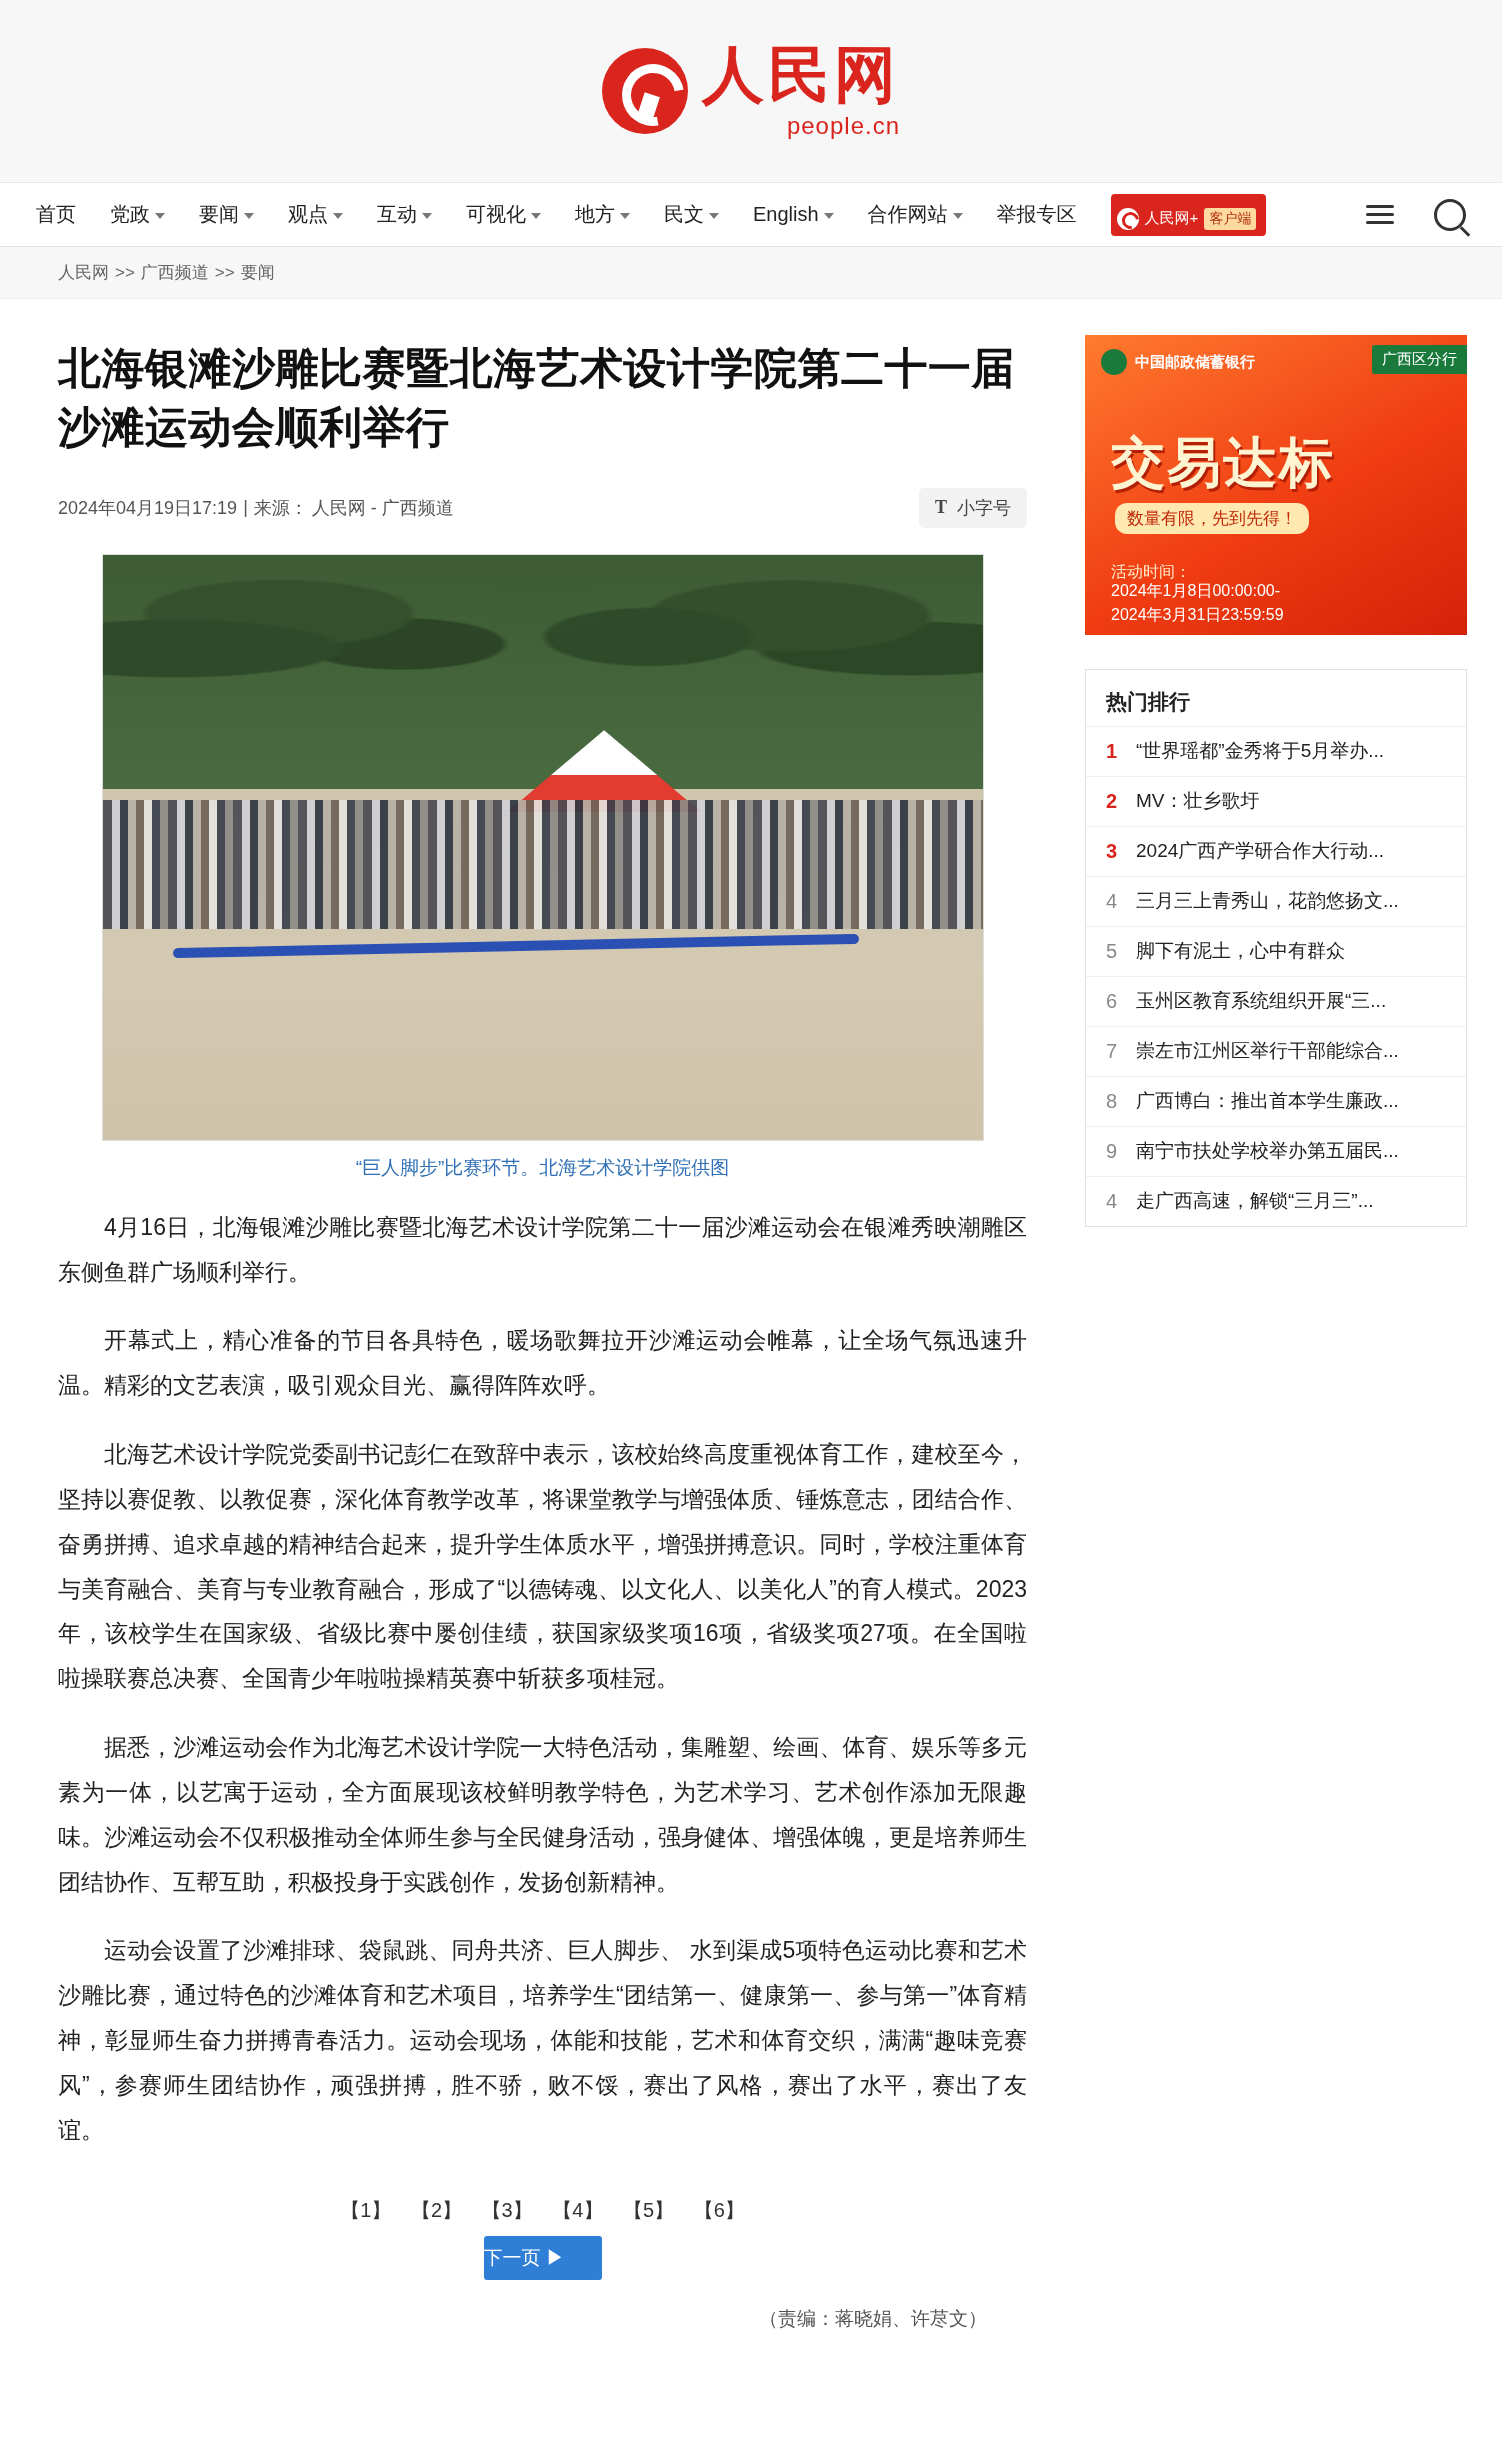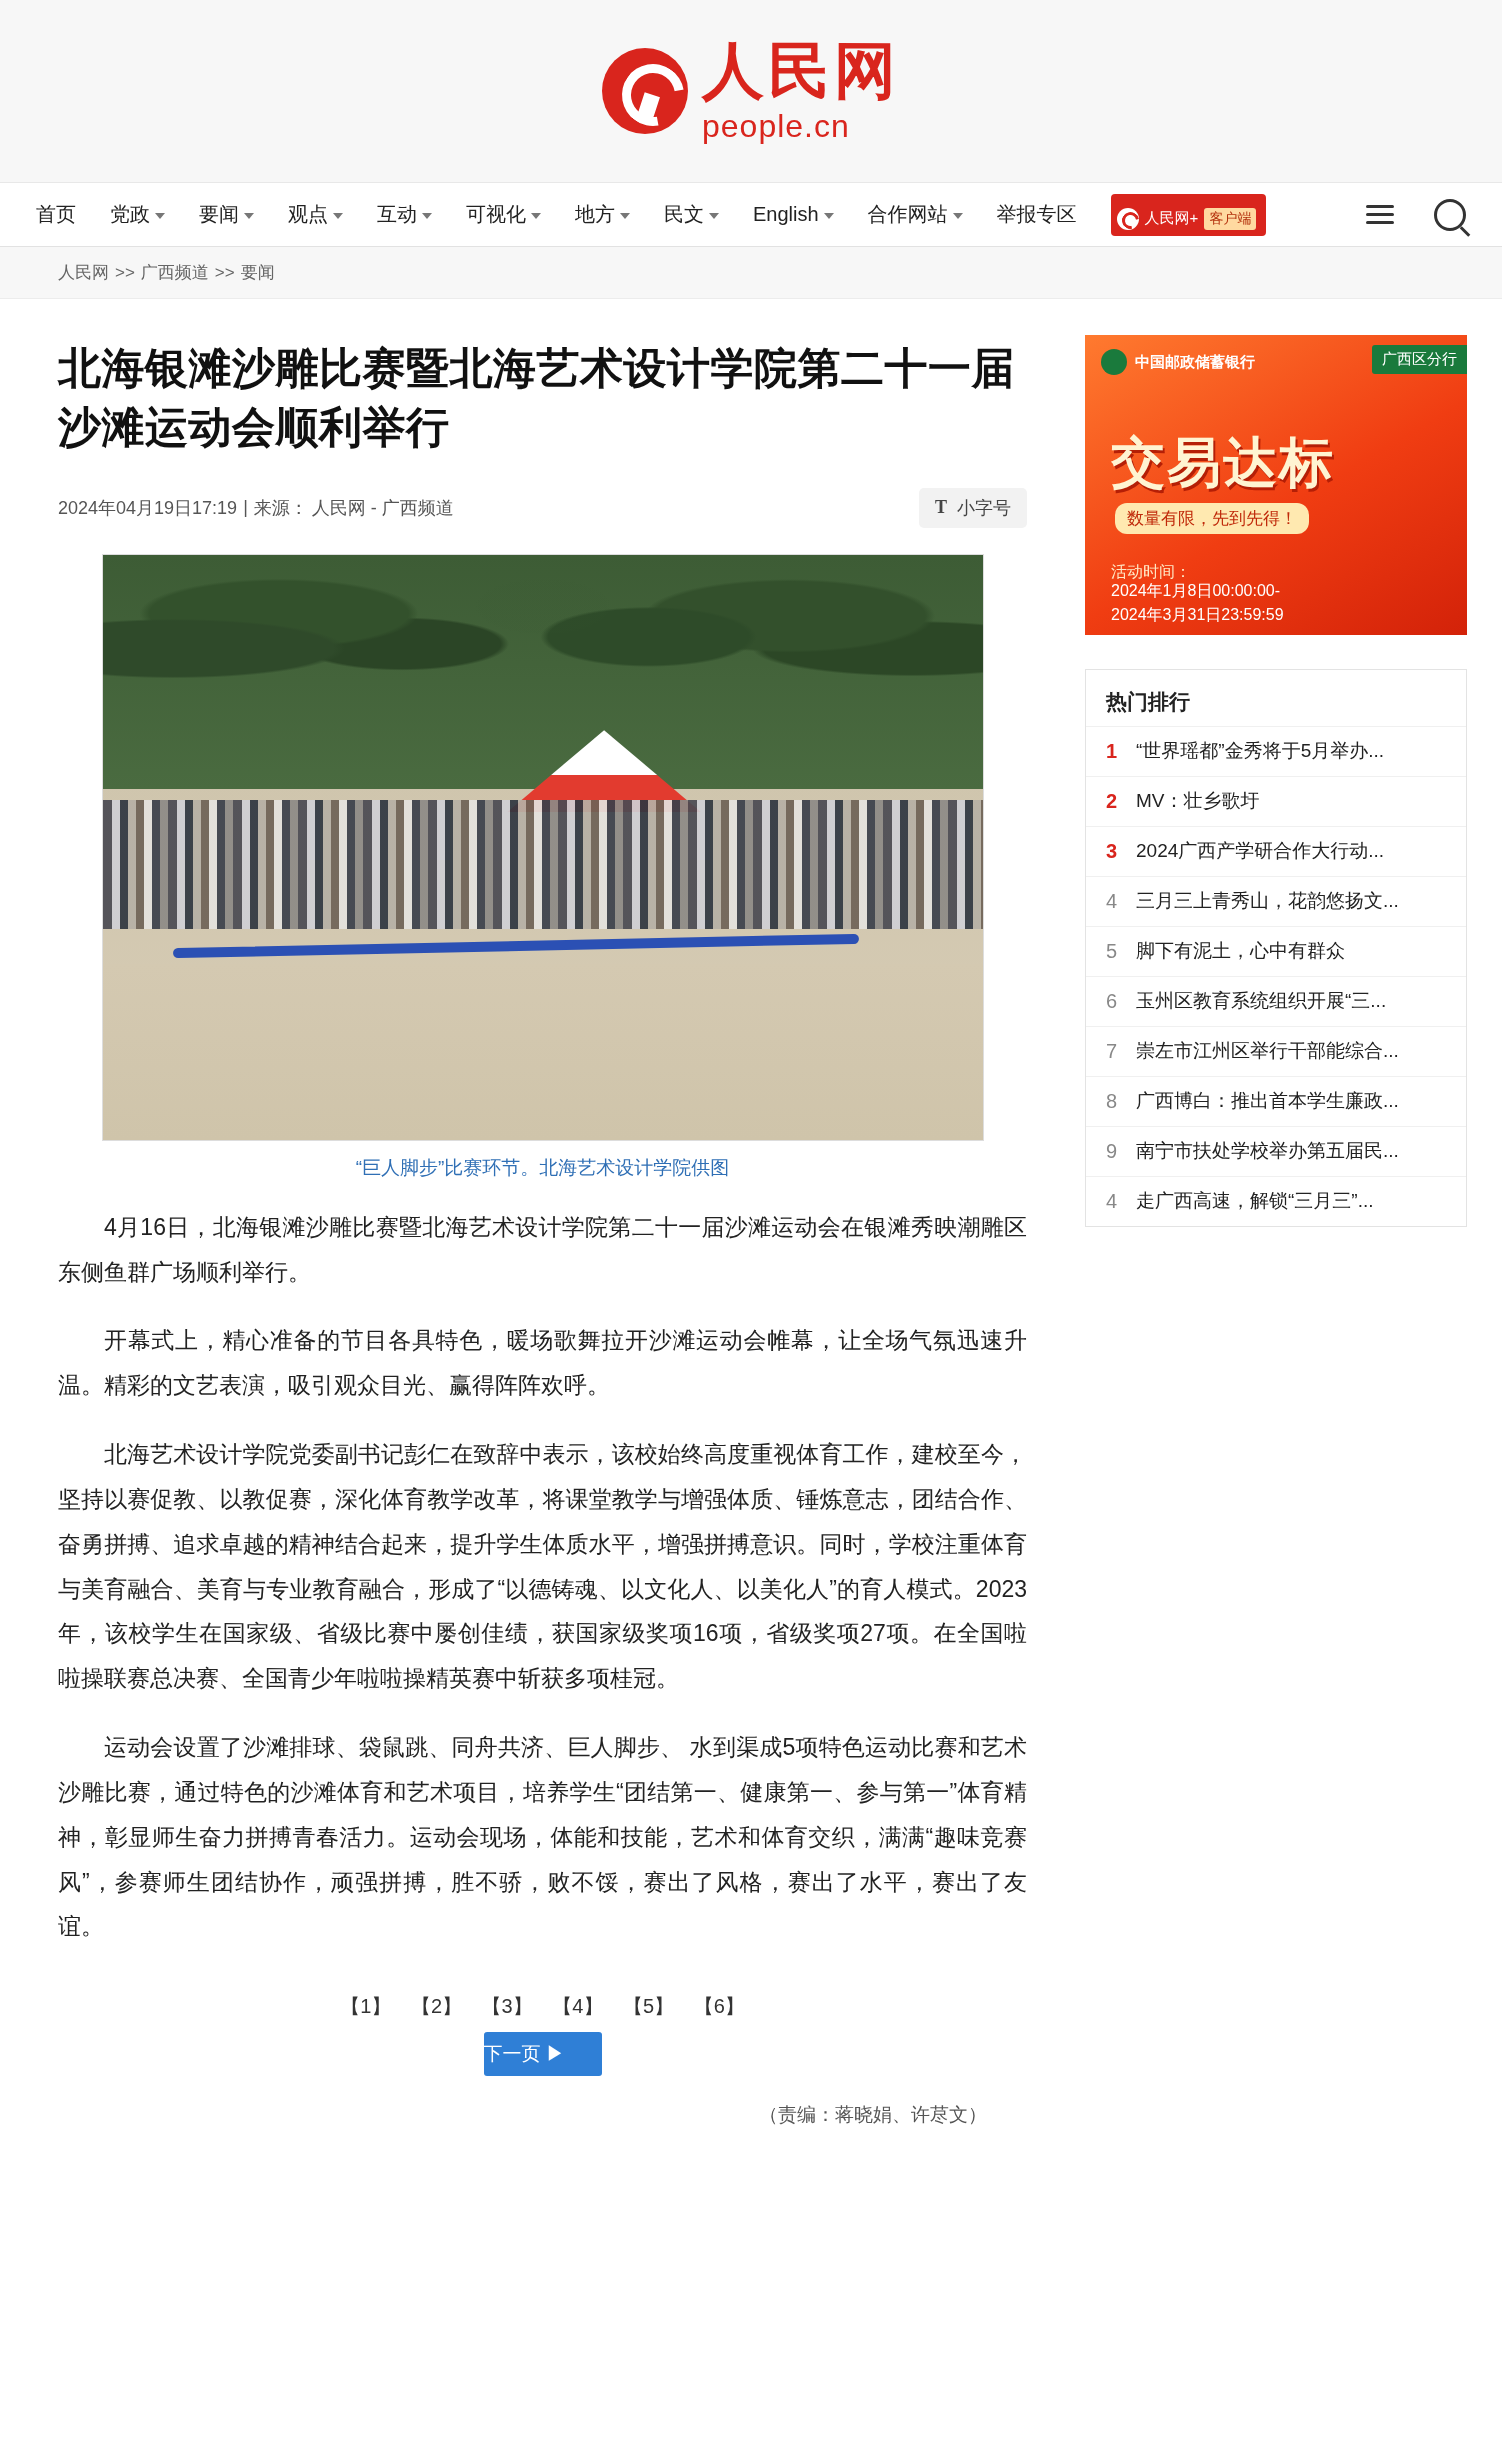--- a/index.html
+++ b/index.html
@@ -51,24 +51,25 @@
   }
   .logo-text { line-height:1; }
   .logo-cn {
     font-size:62px;
     font-weight:bold;
     color:#d9251d;
     letter-spacing:4px;
     font-family:"DejaVu Sans", sans-serif;
   }
   .logo-en {
-    font-size:32px;
+    font-size:24px;
     color:#d9251d;
     letter-spacing:1px;
     margin-top:8px;
+    text-align:right;
     font-family:"Liberation Sans", sans-serif;
   }
   
   .nav {
     height:64px;
     border-bottom:1px solid #e2e2e2;
     display:flex;
     align-items:center;
     padding:0 36px;
     font-size:20px;
@@ -439,20 +440,21 @@
         <div class="ph-sand"></div>
         <div class="ph-crowd"></div>
         <div class="ph-line"></div>
       </div>
       <div class="caption">“巨人脚步”比赛环节。北海艺术设计学院供图</div>
     </div>
 
     <p class="body-p">4月16日，北海银滩沙雕比赛暨北海艺术设计学院第二十一届沙滩运动会在银滩秀映潮雕区东侧鱼群广场顺利举行。</p>
     <p class="body-p">开幕式上，精心准备的节目各具特色，暖场歌舞拉开沙滩运动会帷幕，让全场气氛迅速升温。精彩的文艺表演，吸引观众目光、赢得阵阵欢呼。</p>
     <p class="body-p">北海艺术设计学院党委副书记彭仁在致辞中表示，该校始终高度重视体育工作，建校至今，坚持以赛促教、以教促赛，深化体育教学改革，将课堂教学与增强体质、锤炼意志，团结合作、奋勇拼搏、追求卓越的精神结合起来，提升学生体质水平，增强拼搏意识。同时，学校注重体育与美育融合、美育与专业教育融合，形成了“以德铸魂、以文化人、以美化人”的育人模式。2023年，该校学生在国家级、省级比赛中屡创佳绩，获国家级奖项16项，省级奖项27项。在全国啦啦操联赛总决赛、全国青少年啦啦操精英赛中斩获多项桂冠。</p>
+    <p class="body-p">据悉，沙滩运动会作为北海艺术设计学院一大特色活动，集雕塑、绘画、体育、娱乐等多元素为一体，以艺寓于运动，全方面展现该校鲜明教学特色，为艺术学习、艺术创作添加无限趣味。沙滩运动会不仅积极推动全体师生参与全民健身活动，强身健体、增强体魄，更是培养师生团结协作、互帮互助，积极投身于实践创作，发扬创新精神。</p>
     <p class="body-p">运动会设置了沙滩排球、袋鼠跳、同舟共济、巨人脚步、 水到渠成5项特色运动比赛和艺术沙雕比赛，通过特色的沙滩体育和艺术项目，培养学生“团结第一、健康第一、参与第一”体育精神，彰显师生奋力拼搏青春活力。运动会现场，体能和技能，艺术和体育交织，满满“趣味竞赛风”，参赛师生团结协作，顽强拼搏，胜不骄，败不馁，赛出了风格，赛出了水平，赛出了友谊。</p>
 
     <div class="pager">
       <span class="cur">【1】</span>
       <span>【2】</span>
       <span>【3】</span>
       <span>【4】</span>
       <span>【5】</span>
       <span>【6】</span>
     </div>

